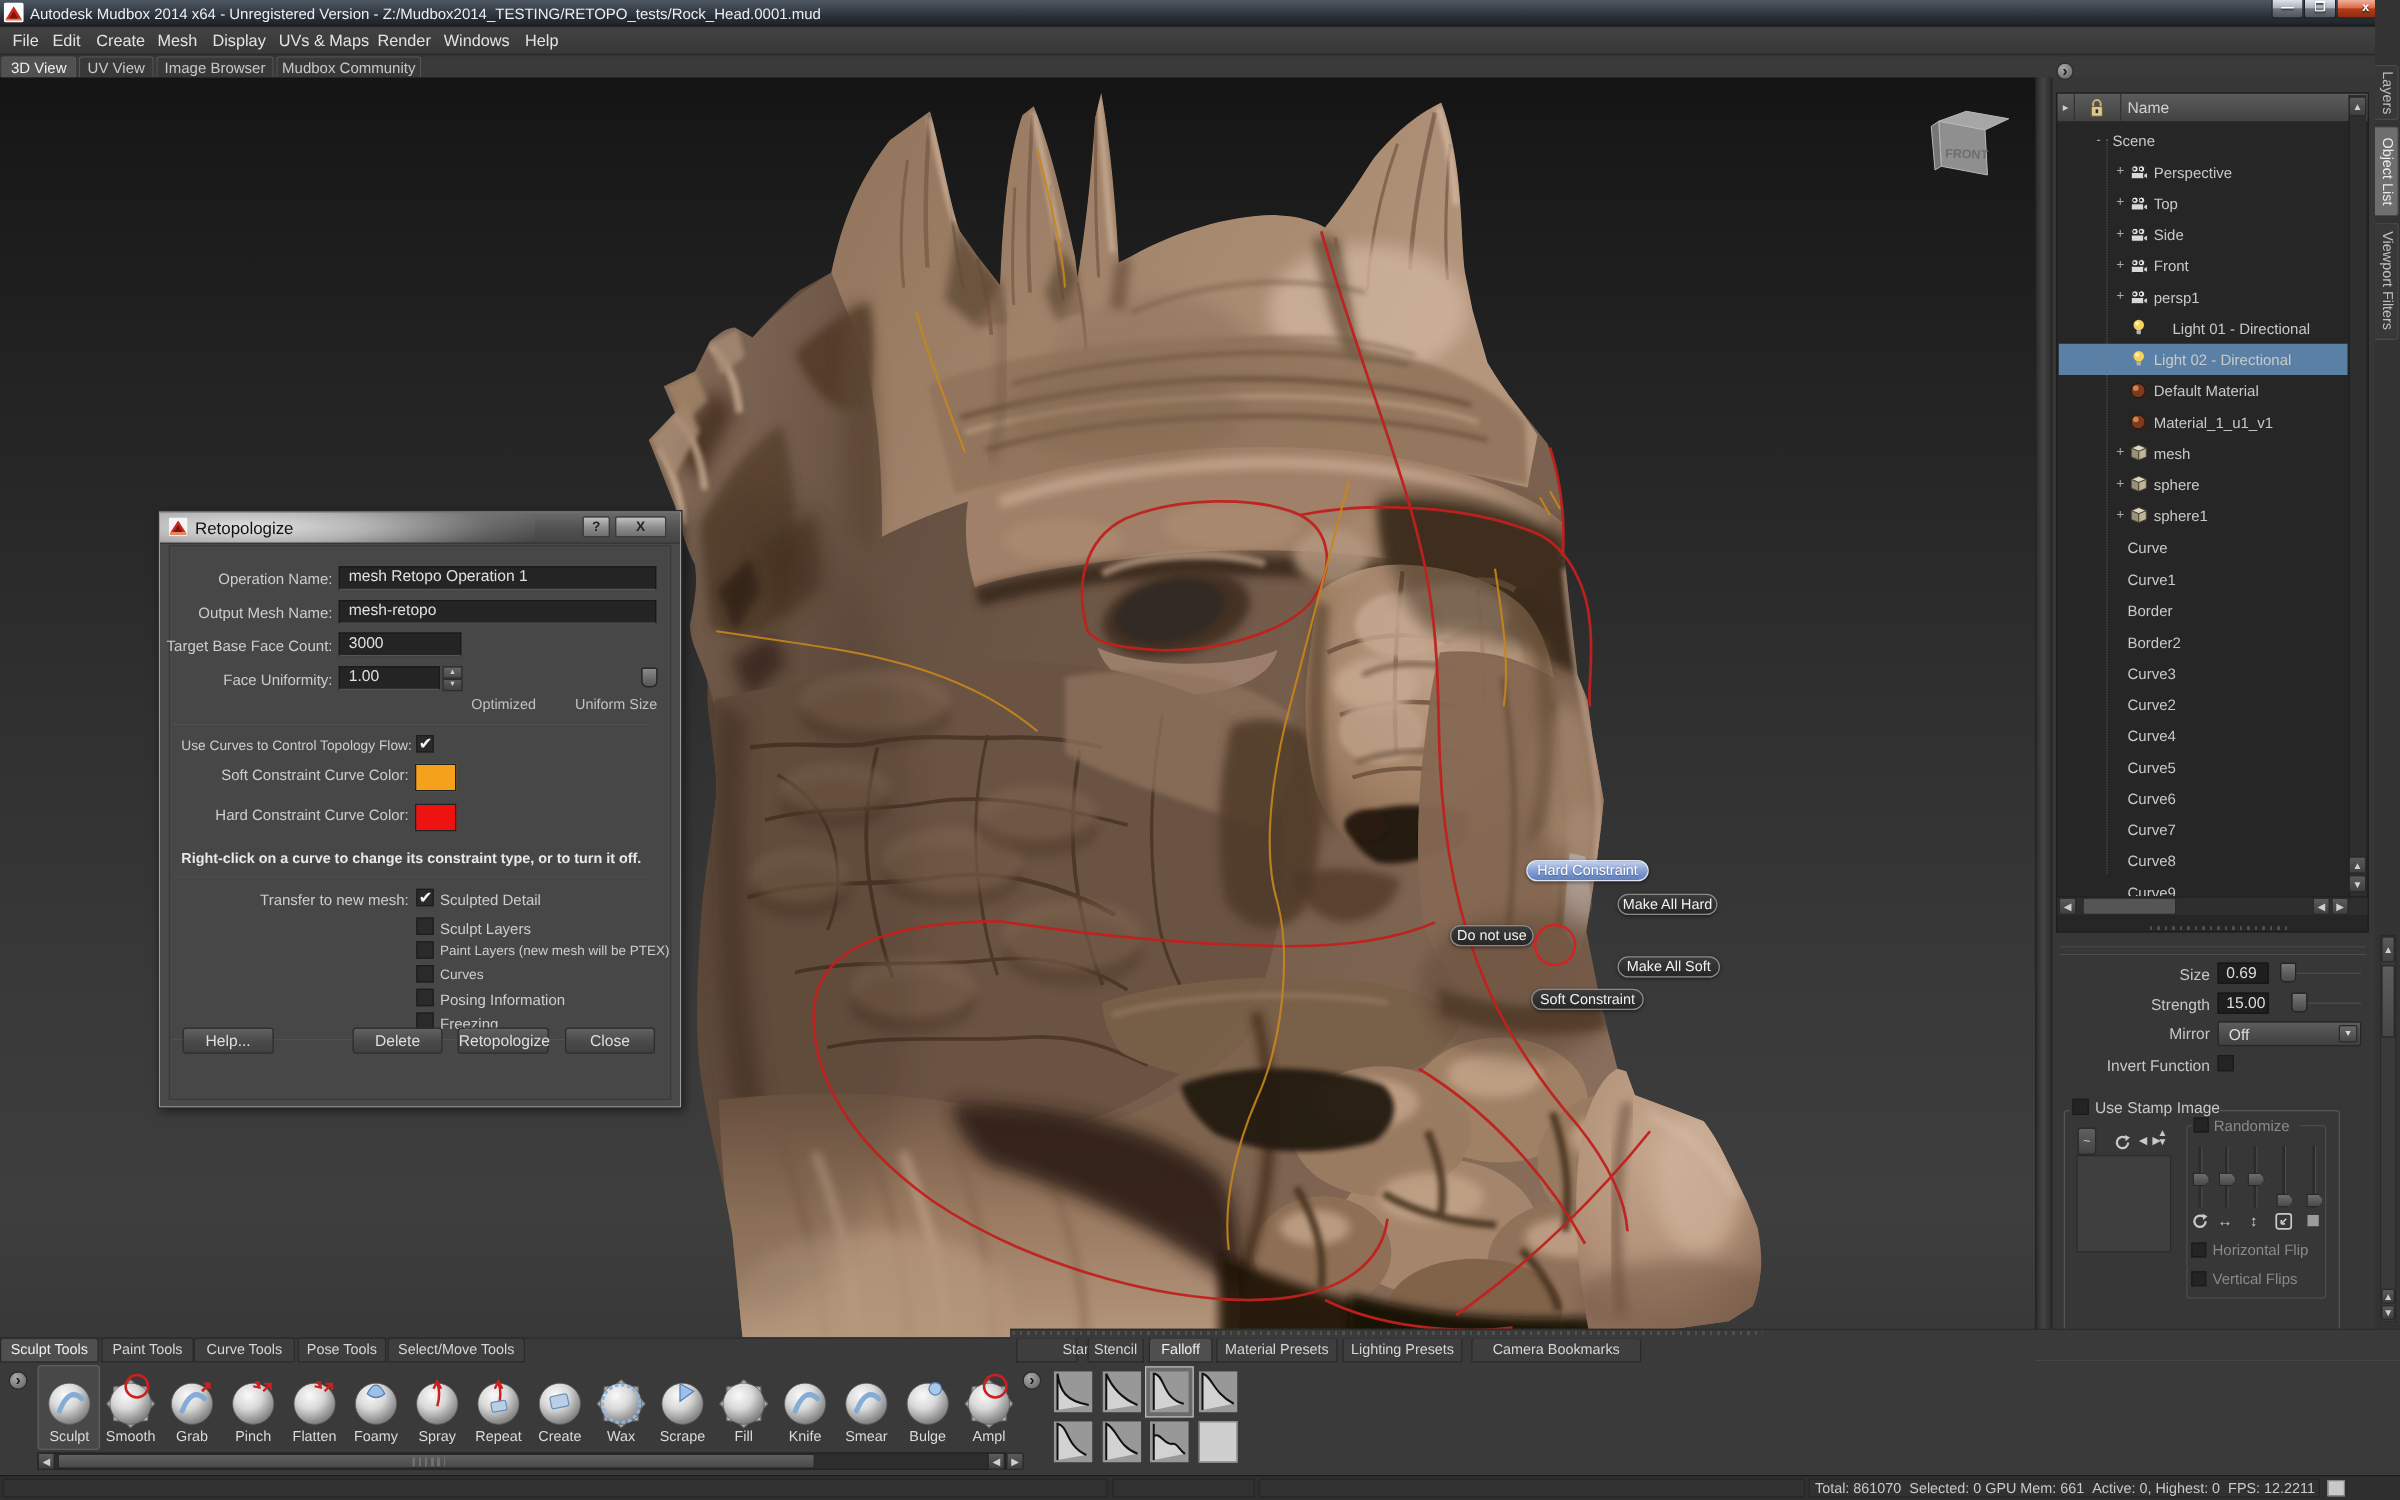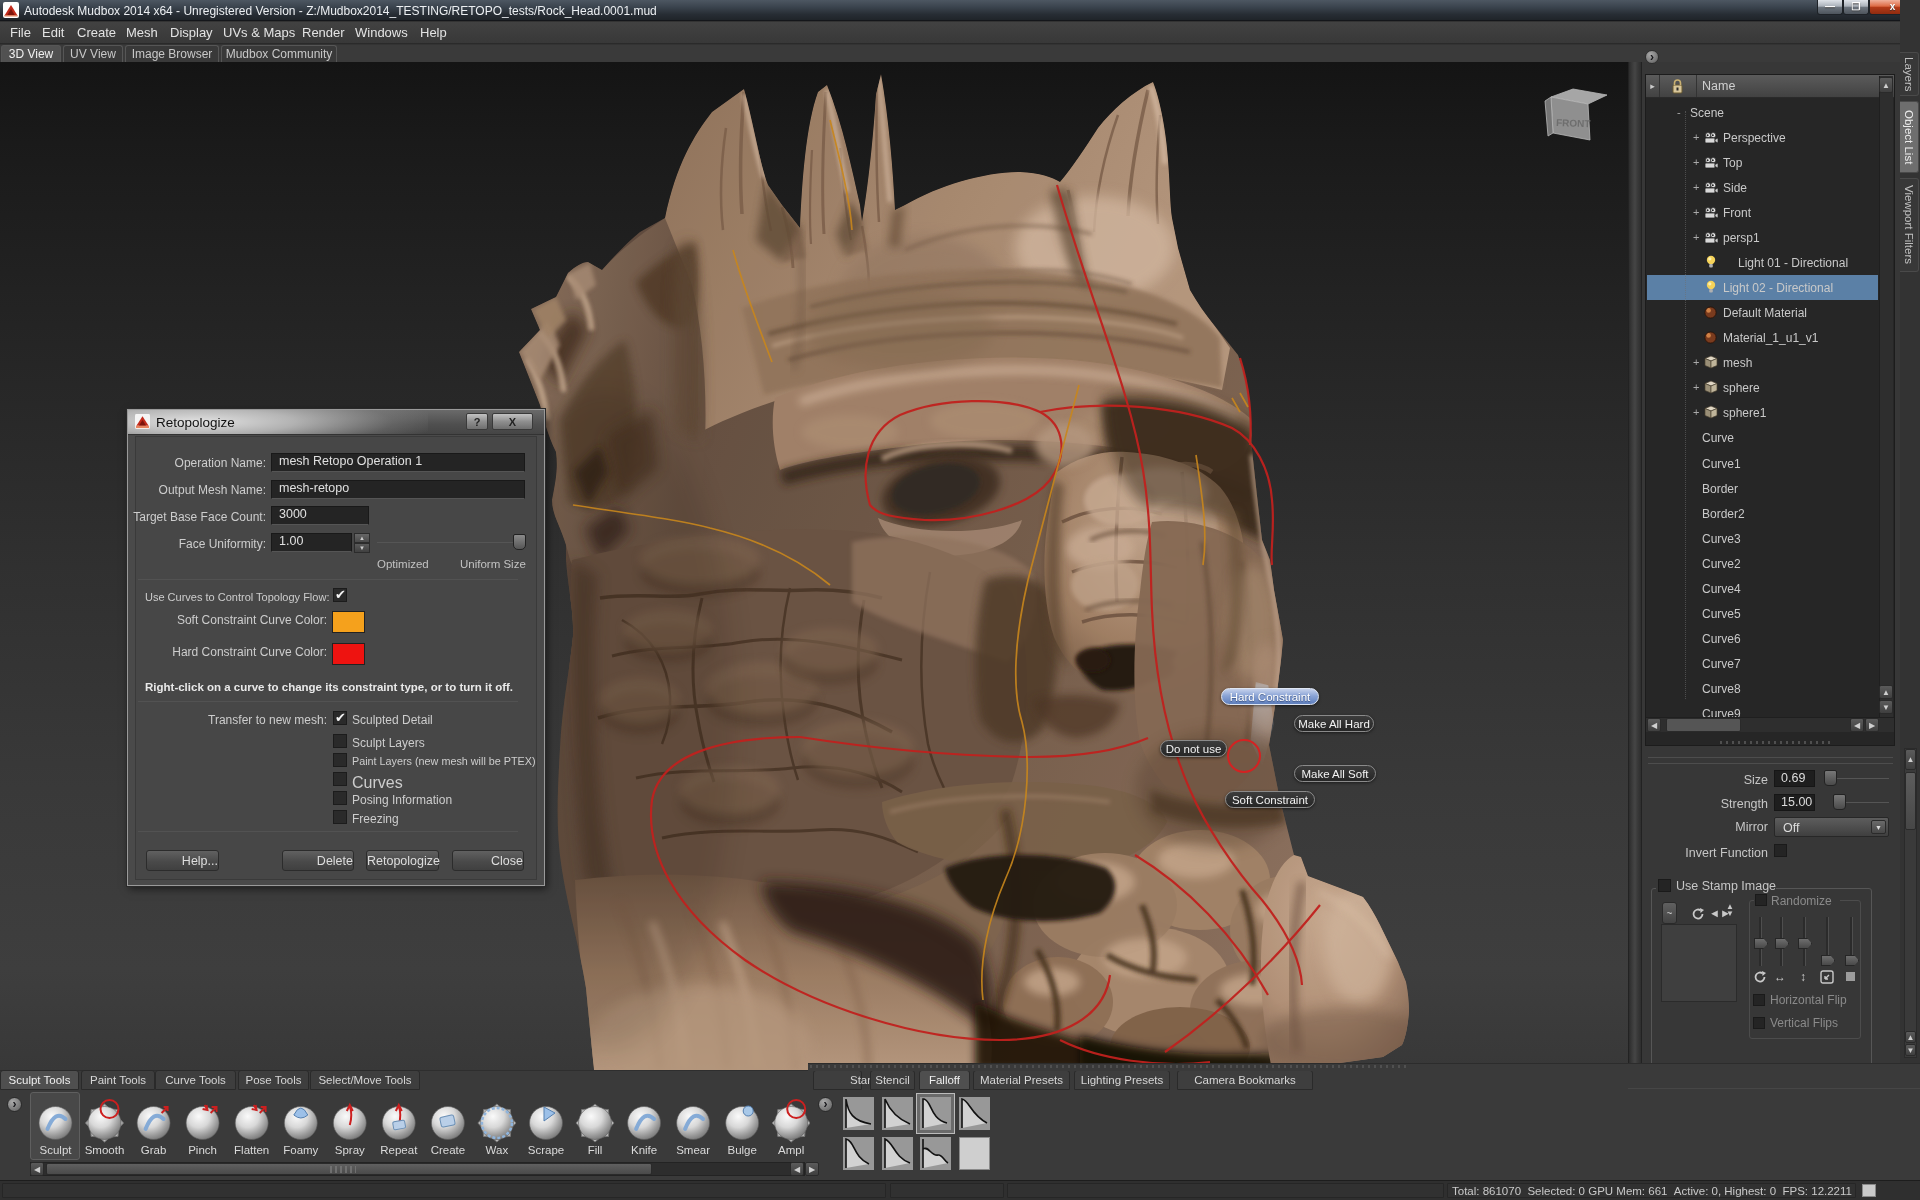--- a/index.html
+++ b/index.html
@@ -77,22 +77,22 @@
 #dlgtitle .glow { position:absolute; left:-30px; top:-18px; width:330px; height:60px;
   background:radial-gradient(ellipse at 30% 50%, rgba(235,235,235,0.95) 0%, rgba(210,210,210,0.75) 30%, rgba(160,160,160,0.25) 60%, rgba(120,120,120,0) 75%); }
 #dlgtitle .dtext { position:absolute; left:28px; top:5px; font-size:13.5px; color:#111; }
 .dbtn { position:absolute; top:3px; height:17px; background:linear-gradient(180deg,#c2c2c2,#8f8f8f 50%,#6f6f6f);
   border:1px solid #3a3a3a; border-radius:2px; color:#222; font-size:11px; font-weight:bold; text-align:center; line-height:16px; }
 #dlgbody { position:absolute; left:7px; top:26px; width:402px; height:444px; background:#474747; border:1px solid #3a3a3a; }
 .dlabel { position:absolute; font-size:12px; color:#cdcdcd; text-align:right; }
 .dfield { position:absolute; background:#242424; border:1px solid #191919; border-bottom-color:#555;
   color:#e0e0e0; font-size:12.5px; padding-left:7px; }
 .dsep { position:absolute; left:10px; width:380px; height:1px; background:#3a3a3a; border-bottom:1px solid #525252; }
-.dbutton { position:absolute; top:440px; height:21px; background:linear-gradient(180deg,#616161,#4a4a4a 55%,#404040);
-  border:1px solid #2c2c2c; border-radius:3px; color:#dedede; font-size:12.5px; text-align:right; line-height:20px; }
+.dbutton { position:absolute; top:412px; height:21px; background:linear-gradient(180deg,#616161,#4a4a4a 55%,#404040);
+  border:1px solid #2c2c2c; border-radius:3px; color:#dedede; font-size:12.5px; text-align:center; line-height:20px; }
 .dcheck { position:absolute; width:14px; height:14px; background:#2a2a2a; border:1px solid #1c1c1c; }
 .dcheck.on:before { content:"\2714"; position:absolute; left:1px; top:-2px; color:#f5f5f5; font-size:13px; }
 
 .pill { position:absolute; height:17px; border-radius:9px; font-size:11.5px; text-align:center;
   color:#f2f2f2; border:1px solid #8a8a8a; background:linear-gradient(180deg,#3c3c3c,#262626);
   line-height:16px; box-shadow:0 1px 3px rgba(0,0,0,0.5); }
 .pill.blue { background:linear-gradient(180deg,#c6d2ec,#8ba4d6 45%,#5e7fbd); border-color:#dfe6f2; color:#fff;
   text-shadow:0 1px 1px rgba(40,60,100,0.7); }
 </style>
 </head>
@@ -818,21 +818,21 @@
     <div style="position:absolute;left:17px;top:271px;font-size:11.5px;font-weight:bold;color:#e9e9e9;white-space:nowrap;">Right-click on a curve to change its constraint type, or to turn it off.</div>
     <div class="dsep" style="top:291px;"></div>
     <div class="dlabel" style="left:10px;top:303px;width:189px;">Transfer to new mesh:</div>
     <div class="dcheck on" style="left:205px;top:301px;"></div>
     <div style="position:absolute;left:224px;top:303px;font-size:12px;color:#cdcdcd;">Sculpted Detail</div>
     <div class="dcheck" style="left:205px;top:324px;"></div>
     <div style="position:absolute;left:224px;top:326px;font-size:12px;color:#cdcdcd;">Sculpt Layers</div>
     <div class="dcheck" style="left:205px;top:343px;"></div>
     <div style="position:absolute;left:224px;top:345px;font-size:10.8px;color:#cdcdcd;white-space:nowrap;">Paint Layers (new mesh will be PTEX)</div>
     <div class="dcheck" style="left:205px;top:362px;"></div>
-    <div style="position:absolute;left:224px;top:364px;font-size:16px;color:#cdcdcd;">Curves</div>
+    <div style="position:absolute;left:224px;top:364px;font-size:11px;color:#cdcdcd;">Curves</div>
     <div class="dcheck" style="left:205px;top:381px;"></div>
     <div style="position:absolute;left:224px;top:383px;font-size:12px;color:#cdcdcd;">Posing Information</div>
     <div class="dcheck" style="left:205px;top:400px;"></div>
     <div style="position:absolute;left:224px;top:402px;font-size:12px;color:#cdcdcd;">Freezing</div>
     <div class="dsep" style="top:421px;"></div>
     <div class="dbutton" style="left:18px;width:73px;">Help...</div>
     <div class="dbutton" style="left:154px;width:72px;">Delete</div>
     <div class="dbutton" style="left:238px;width:73px;">Retopologize</div>
     <div class="dbutton" style="left:324px;width:72px;">Close</div>
   </div>

